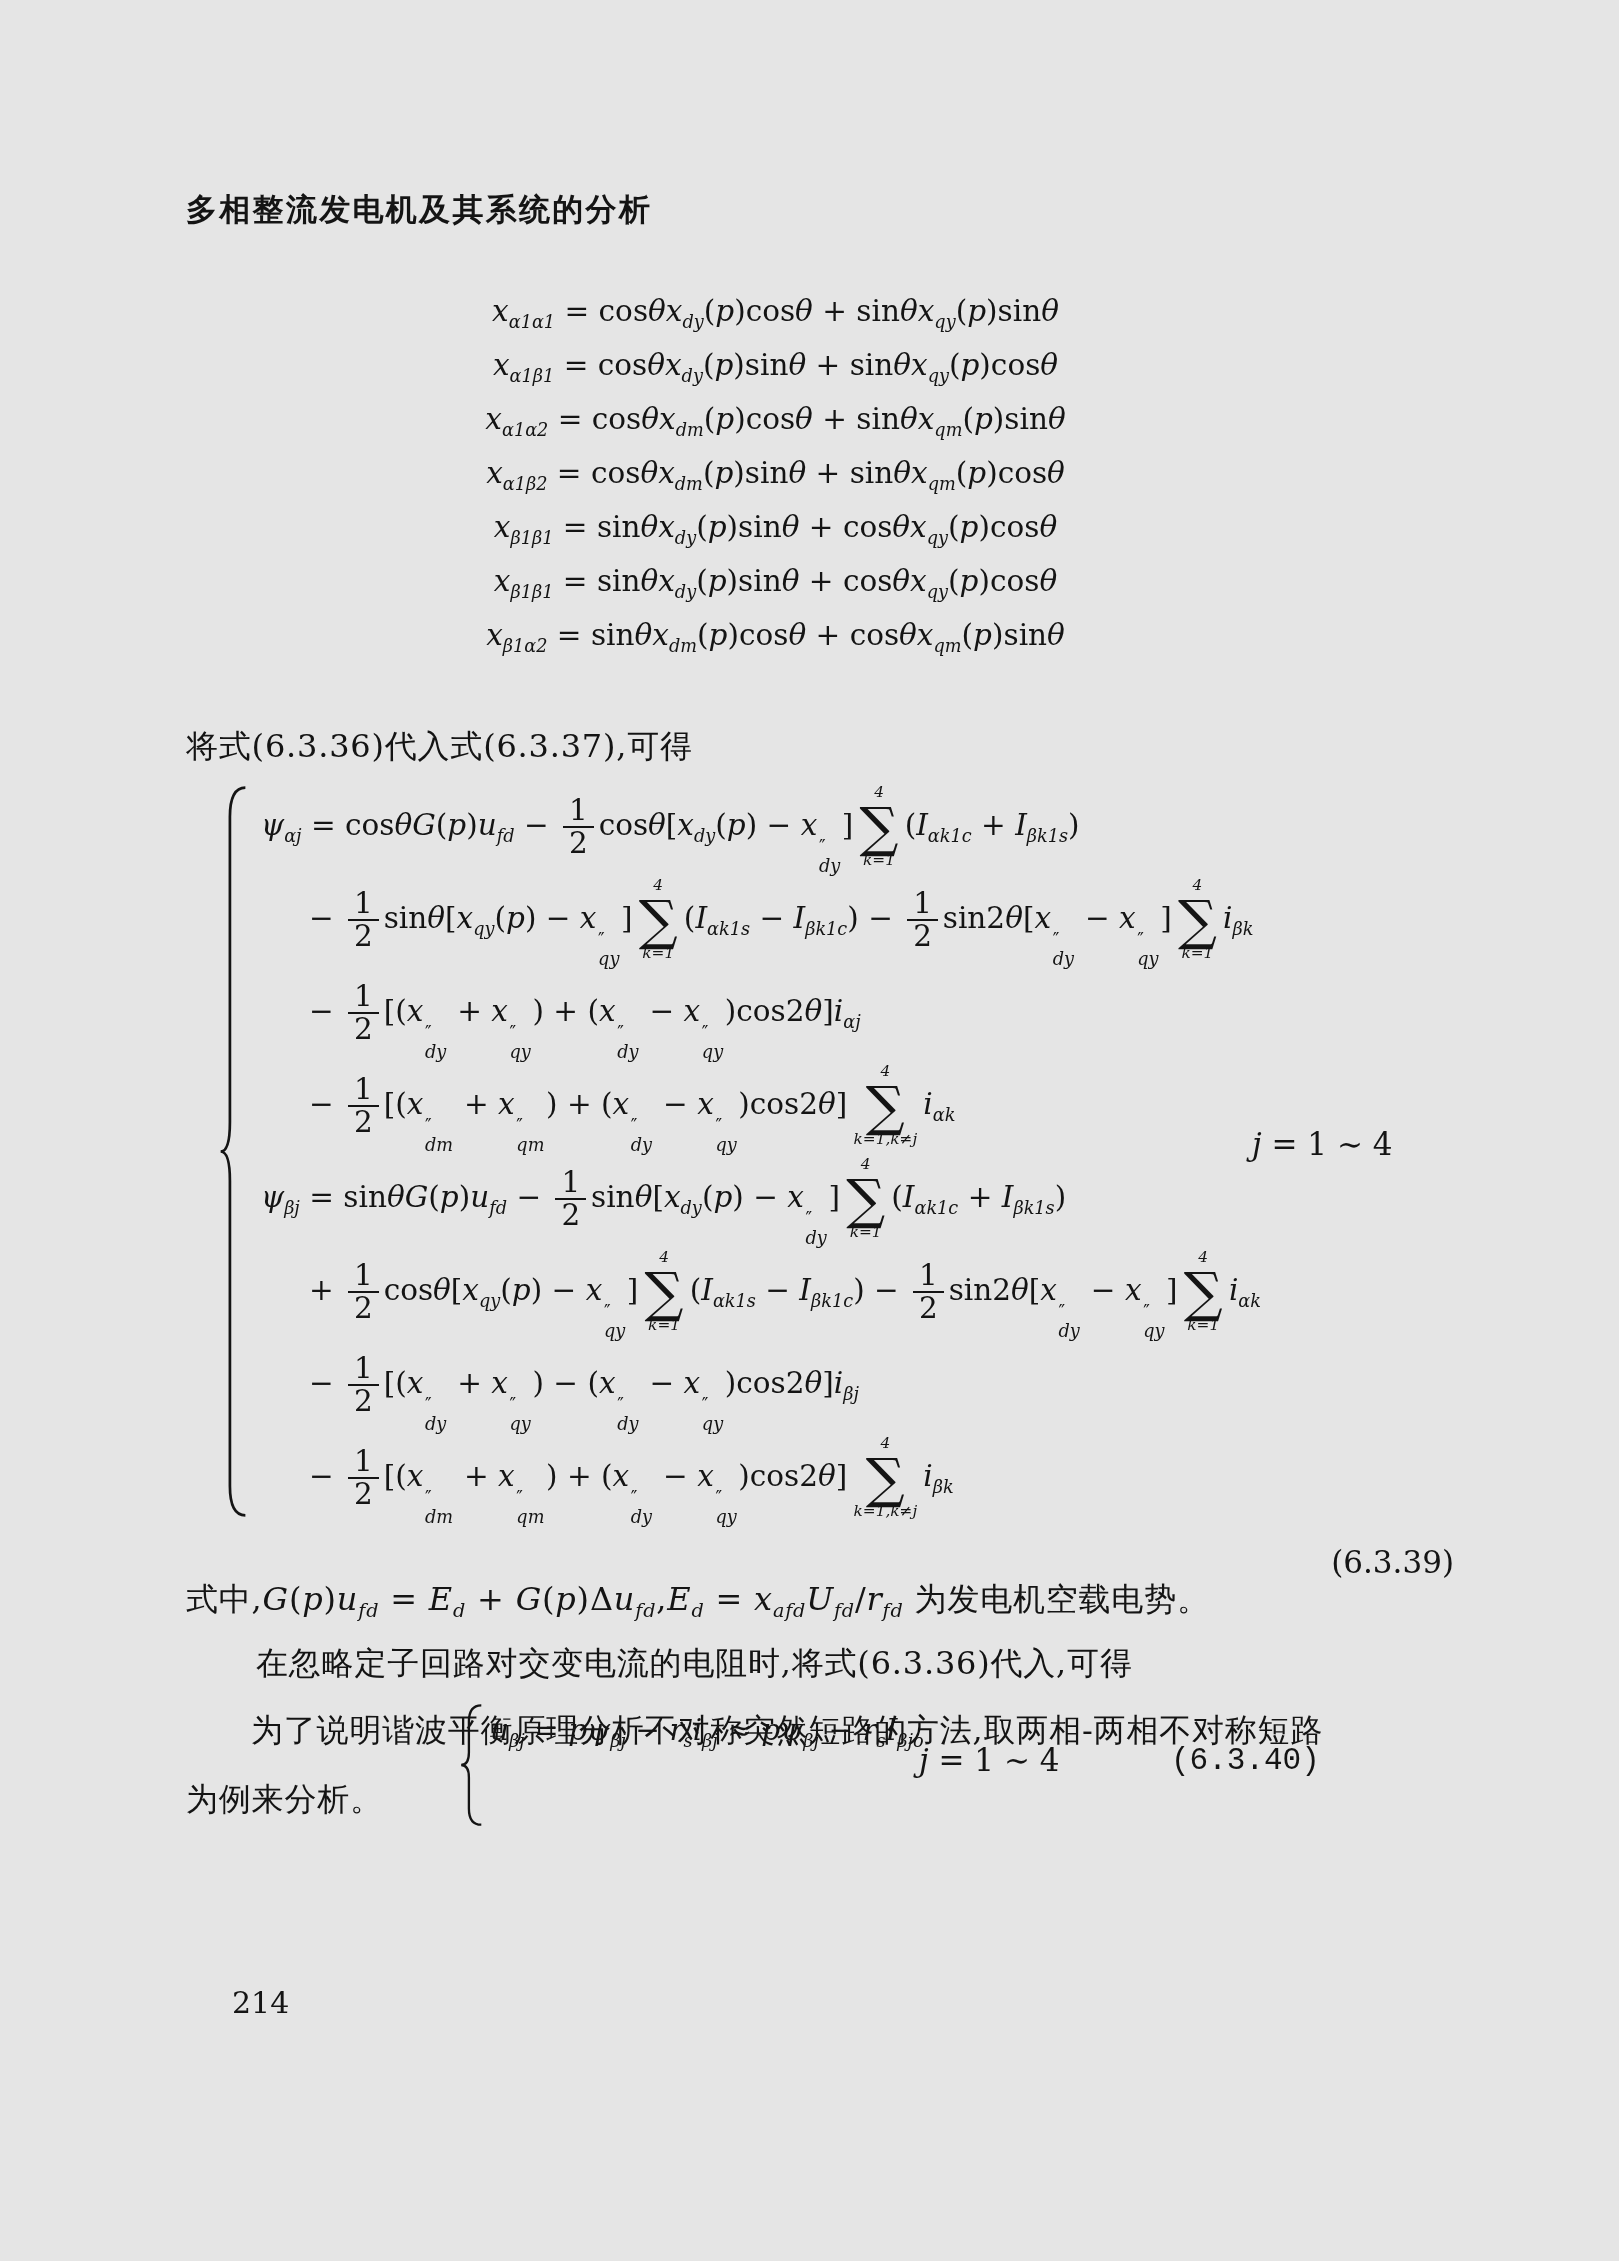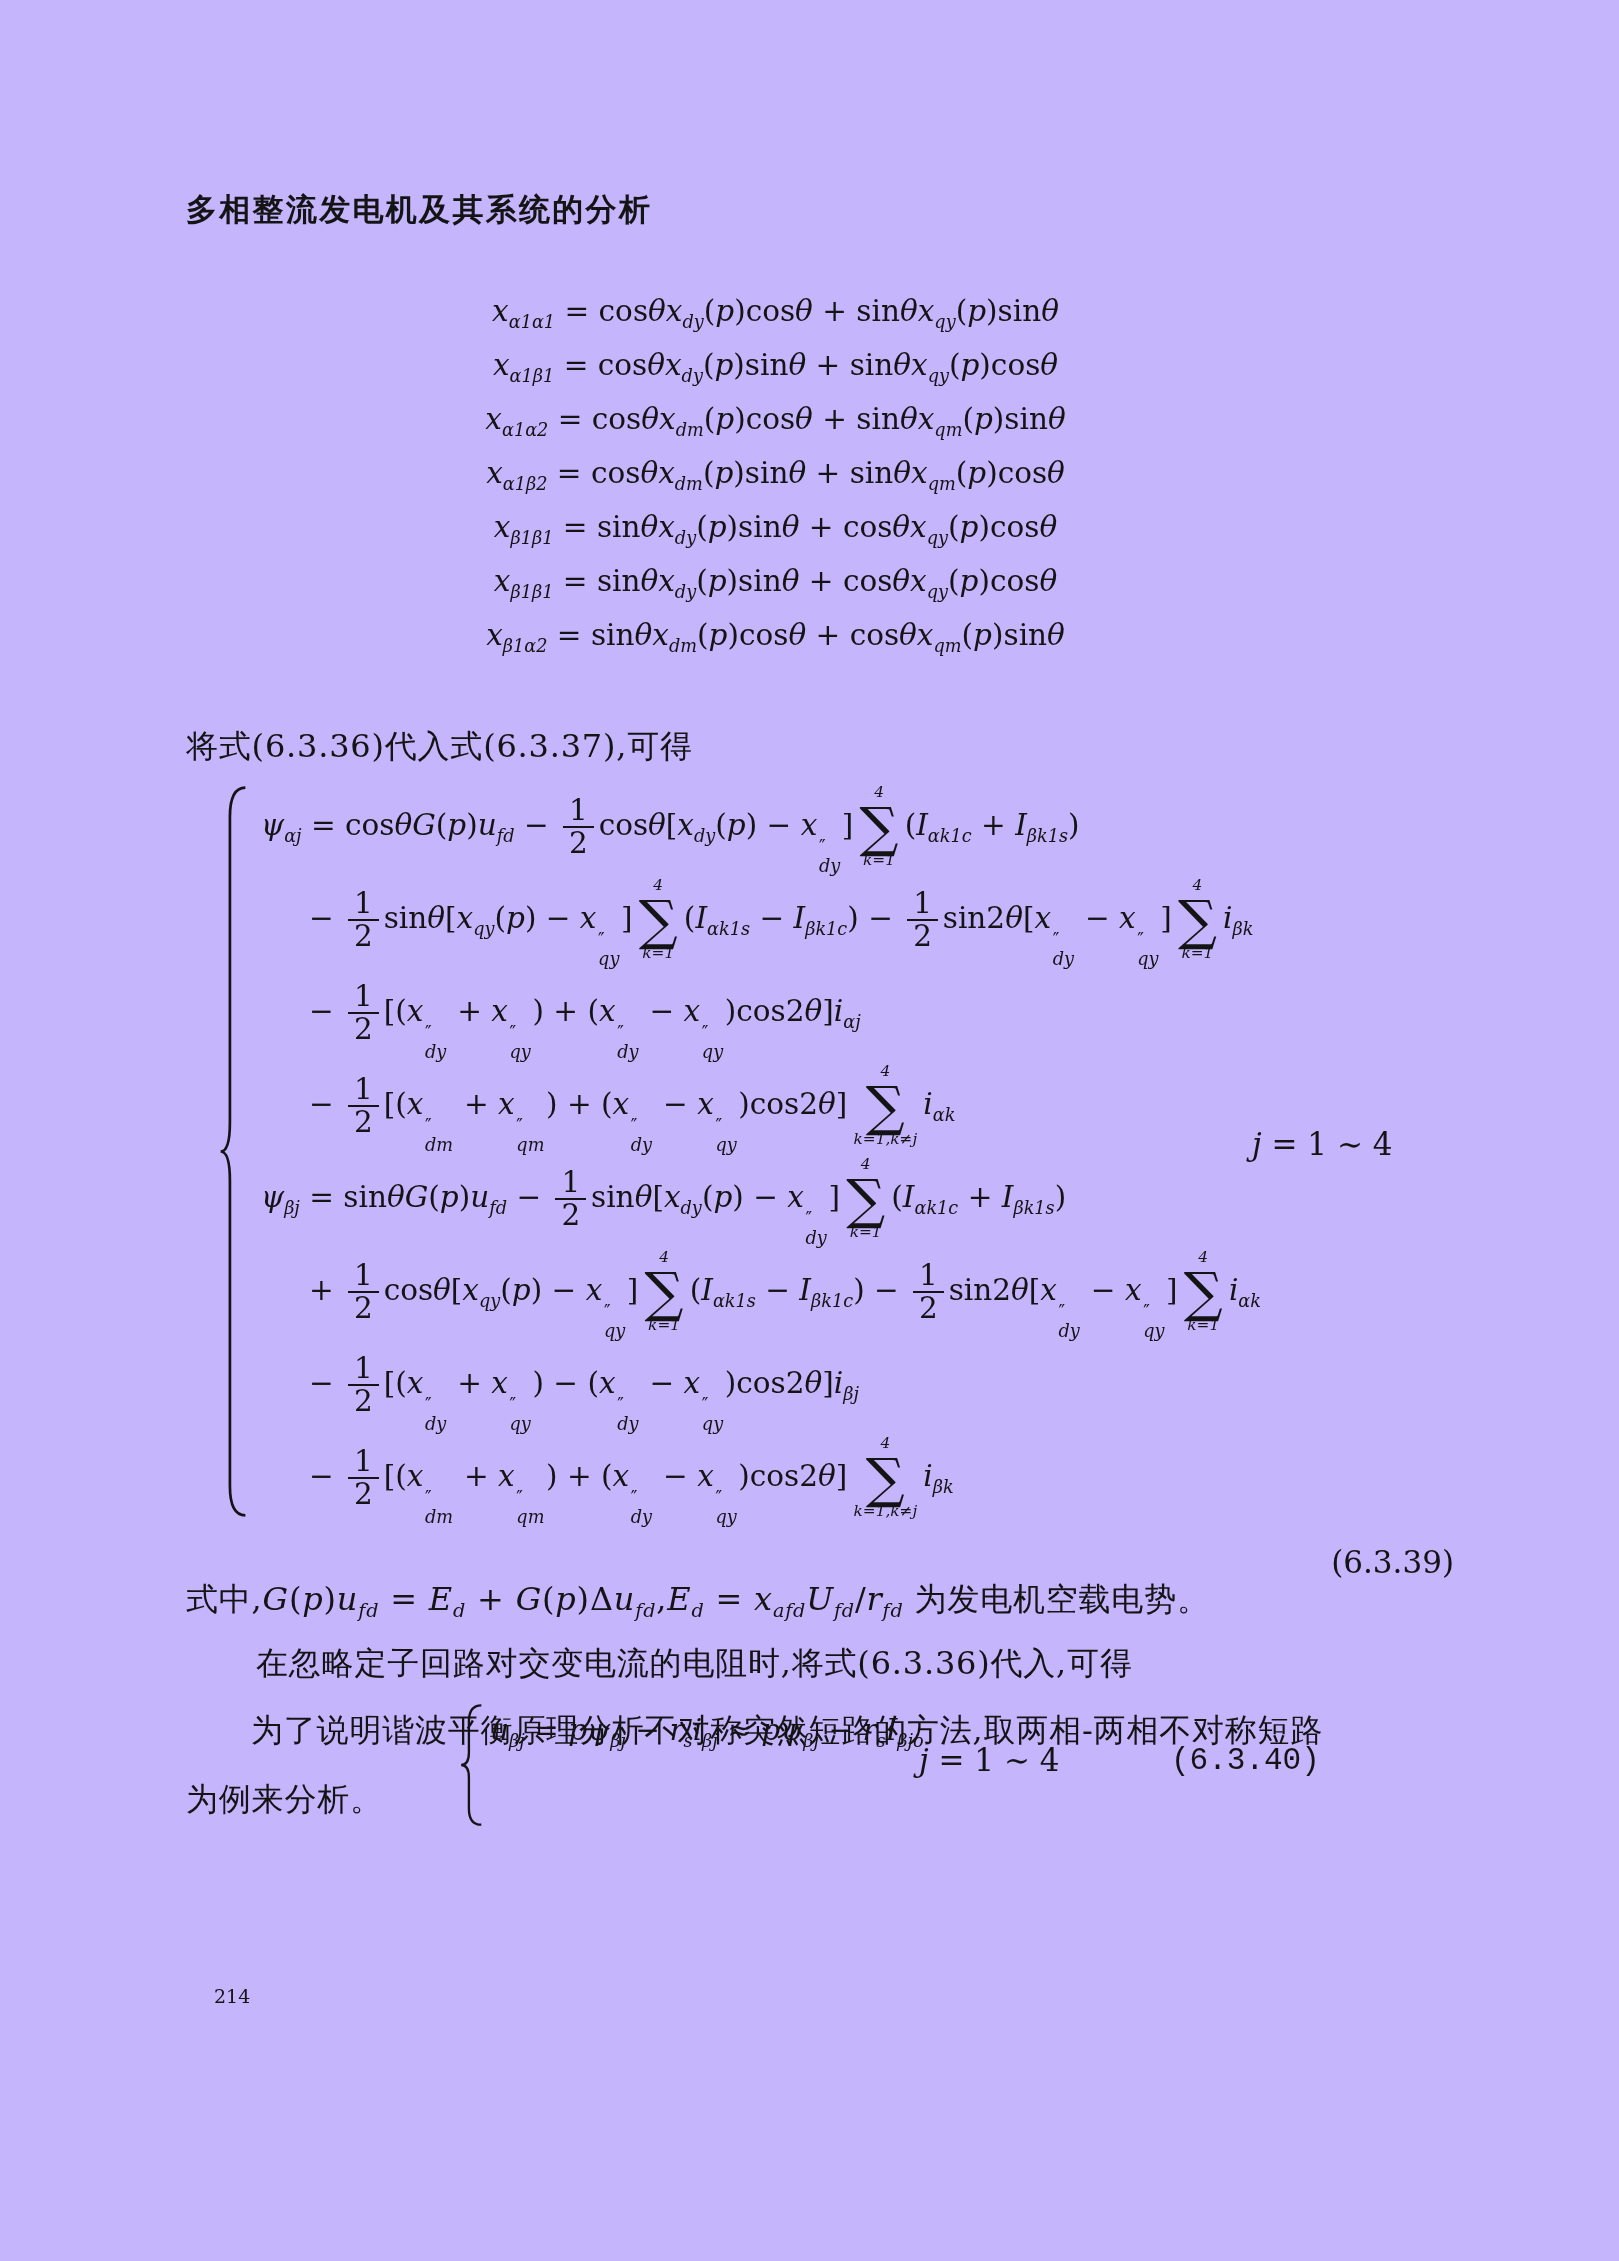--- a/index.html
+++ b/index.html
@@ -1,19 +1,19 @@
 <!DOCTYPE html>
 <html style="font-size:12.4px"><head>
 <meta charset="utf-8">
 <style>
   html, body { margin:0; padding:0; background:#ffffff; }
   .page {
     position:relative;
     width:1620px; height:2261px;
-    background:#c4b5fd;
+    background:#e5e5e5;
     color:#141414;
     font-family:"DejaVu Serif", serif;
     overflow:hidden;
   }
   
   .running-head {
     position:absolute; left:186px; top:189px;
     font-size:31px; font-weight:bold; letter-spacing:2.3px;
     font-family:"DejaVu Sans", sans-serif;
   }
@@ -48,21 +48,21 @@
   .para-neglect { left:256px; top:1638px; }
   .para-example { left:186px; top:1696px; width:1163px; line-height:69px; text-indent:65px; white-space:normal; }
   
   .system-640 { position:absolute; left:0; top:1700px; width:1620px; }
   .brace-small { position:absolute; left:458px; top:3.1px; }
   .lines-640 { position:absolute; left:490px; top:0; }
   .lines-640 .cline { font-size:29.5px; line-height:60px; height:60px; }
   .side-label-640 { position:absolute; left:919px; top:37px; font-size:31px; line-height:47px; }
   .eq-number-640 { position:absolute; left:1171px; top:37px; font-size:31px; line-height:47px;font-family:Liberation Mono, monospace; }
   
-  .page-number { position:absolute; left:214px; top:1985px; font-size:19px; }
+  .page-number { position:absolute; left:232px; top:1985px; font-size:30px; }
 </style>
 </head>
 <body>
 
 <div class="page">
 
   <div class="running-head">多相整流发电机及其系统的分析</div>
 
   <div class="eq-group-a">
     <div class="aline meq"><i>x</i><sub>α1α1</sub> = cos<i>θx</i><sub>dy</sub>(<i>p</i>)cos<i>θ</i> + sin<i>θx</i><sub>qy</sub>(<i>p</i>)sin<i>θ</i></div>

